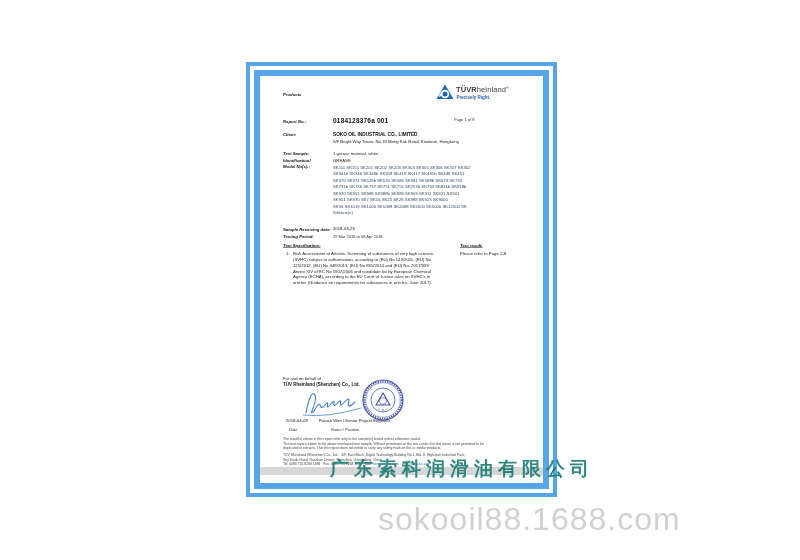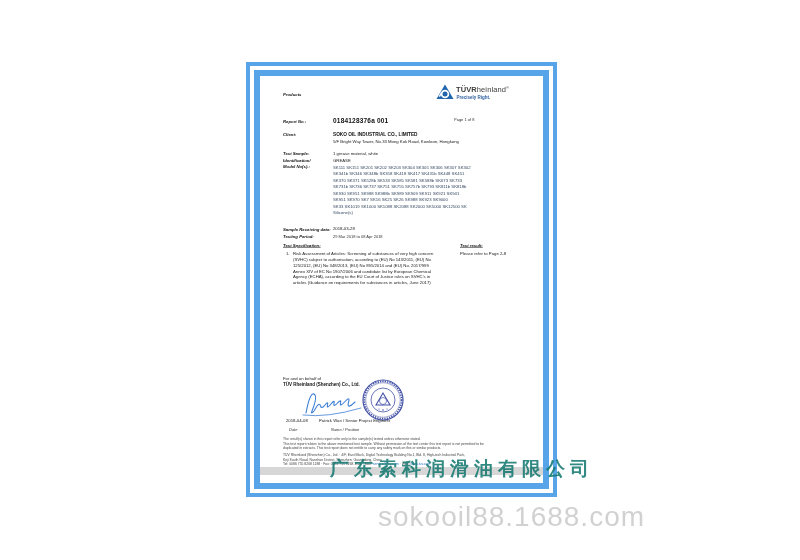--- a/index.html
+++ b/index.html
@@ -74,21 +74,21 @@
   .blue-link { color:#2a6fc9; }
   .gray-strip { position:absolute; left:28px; right:28px; top:810px; height:16px; background:#d7d7d7; }
 
   
   .wm-cn {
     position:absolute; left:330px; top:456px; z-index:5;
     font-size:19px; letter-spacing:5px; color:#0f766e; opacity:0.85; font-weight:bold;
   }
   .wm-url {
     position:absolute; left:378px; top:501px; z-index:5;
-    font-size:28px; letter-spacing:1px; color:#cdcdcd; opacity:0.9;
+    font-size:32px; letter-spacing:1px; color:#cdcdcd; opacity:0.9;
   }
 </style>
 </head>
 <body>
 
 <div class="canvas">
 
   <div class="page-holder">
     <div class="sheet">
       <div class="frame-outer"></div>

